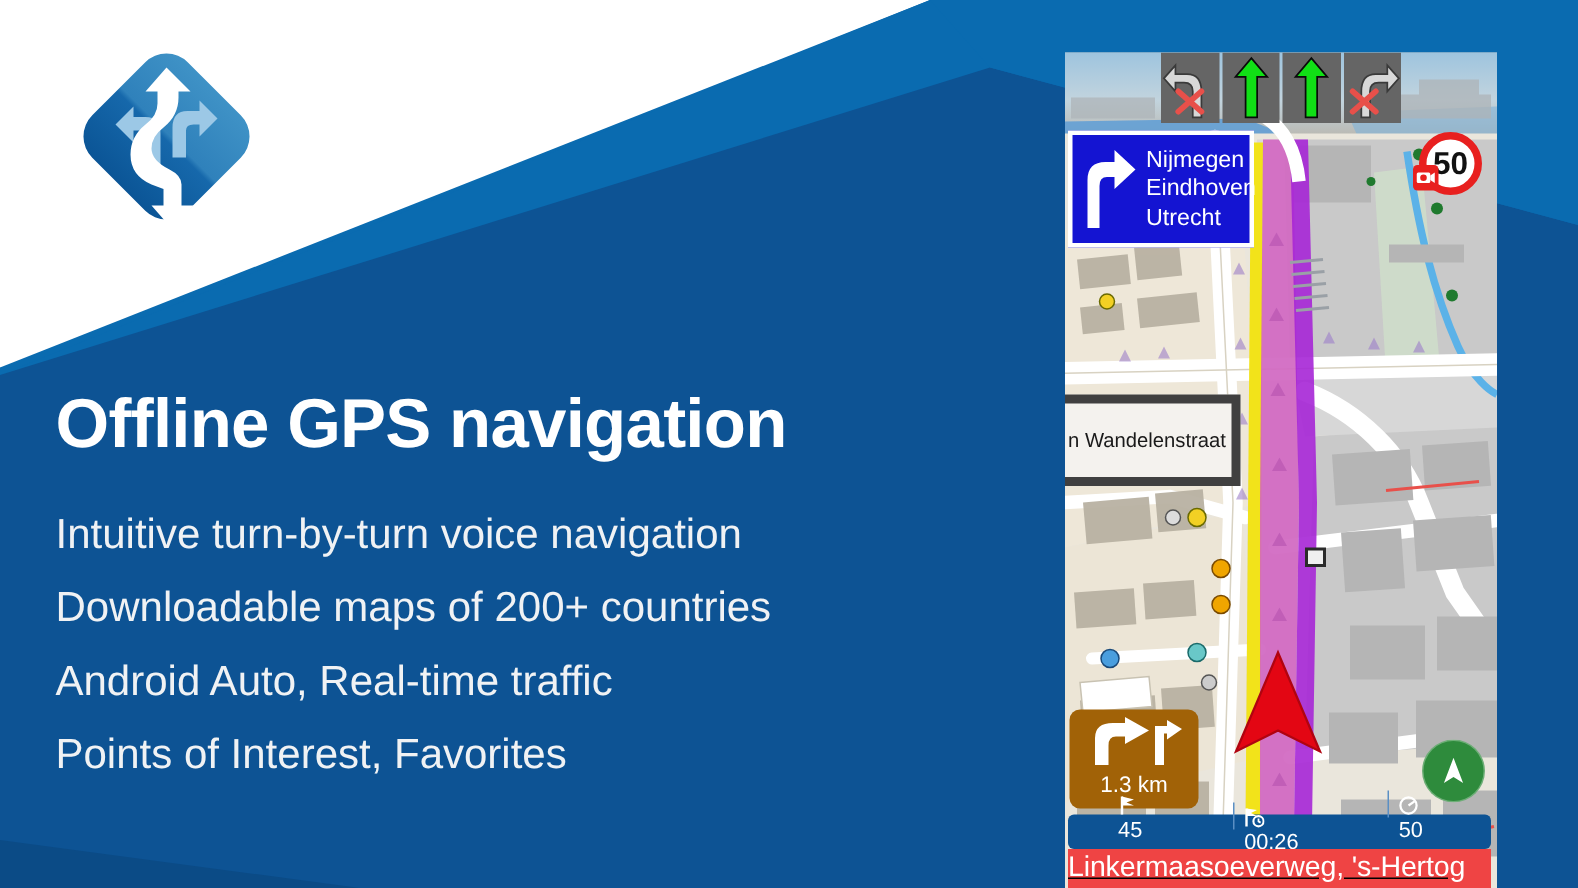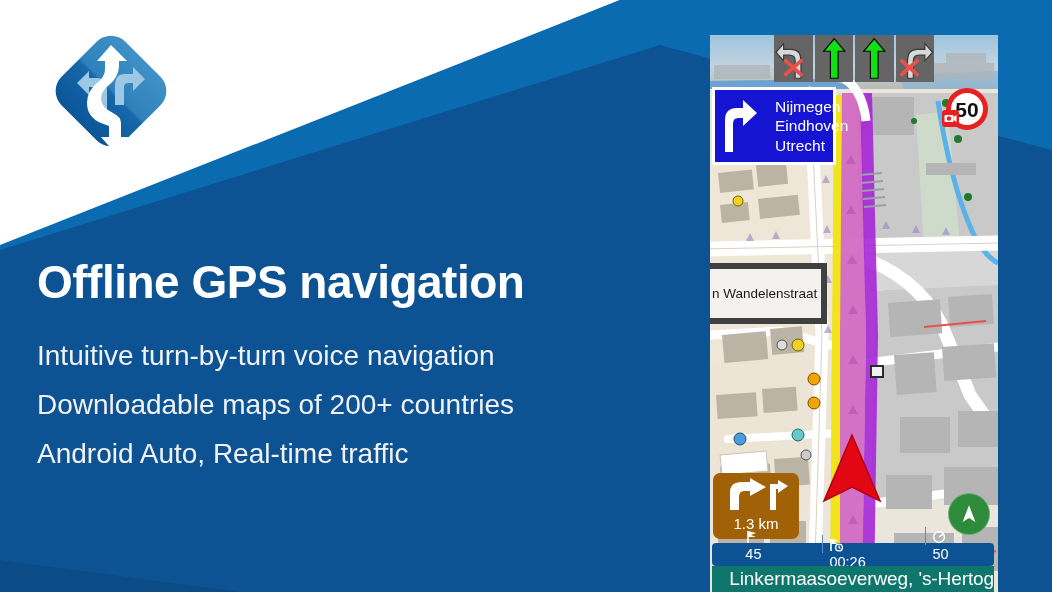--- a/index.html
+++ b/index.html
@@ -44,21 +44,21 @@
   .lane { flex:1; background:#656565; position:relative; }
   .lane svg { position:absolute; inset:0; width:100%; height:100%; }
 
   
   #dir-sign {
     position:absolute; left:2px; top:52px; width:124px; height:78px;
     background:#1414d2; border:3px solid #ffffff; z-index:7;
     display:flex; align-items:center; padding:3px 4px;
   }
   #dir-arrow { width:40px; height:56px; flex:none; }
-  #dir-cities { margin-left:16px; }
+  #dir-cities { margin-left:5px; }
   .city { color:#ffffff; font-size:15.5px; line-height:1.23; white-space:nowrap; }
 
   
   #speed-sign {
     position:absolute; right:10px; top:53px; width:42px; height:42px;
     border-radius:50%; background:#ffffff; border:5px solid #e8201f;
     display:flex; align-items:center; justify-content:center; z-index:7;
   }
   #speed-val { font-size:21px; font-weight:bold; color:#111; line-height:1; }
   #cam-icon {
@@ -104,22 +104,22 @@
   }
   .info-cell + .info-cell::before {
     content:""; position:absolute; left:-1px; top:-3px;
     width:1px; height:18px; background:#5b8fc4;
   }
   .info-unit { font-size:13px; }
   .info-ico { width:14px; height:14px; display:inline-block; }
 
   #street-bar {
     position:absolute; left:2px; right:4px; bottom:0px; height:26px;
-    background:#0f766e; z-index:8;
-    display:flex; align-items:center; justify-content:flex-end;
+    background:#ef4444; z-index:8;
+    display:flex; align-items:center; justify-content:flex-start;text-decoration:underline;
   }
   #street-name {
     color:#ffffff; font-size:19px; white-space:nowrap; letter-spacing:-0.1px;
   }
 </style>
 </head>
 <body>
 
 <div id="bg">
   <svg class="shape" viewBox="0 0 1052 592" preserveAspectRatio="none">
@@ -164,20 +164,21 @@
              Q74 52 74 40 L74 36 L82 36 Z" fill="#ffffff"></path>
   </svg>
 </div>
 
 <div id="copy">
   <div id="headline">Offline GPS navigation</div>
   <div id="bullets">
     <div class="bullet">Intuitive turn-by-turn voice navigation</div>
     <div class="bullet">Downloadable maps of 200+ countries</div>
     <div class="bullet">Android Auto, Real-time traffic</div>
+    <div class="bullet">Points of Interest, Favorites</div>
   </div>
 </div>
 
 <div id="phone">
 
   <svg id="map-canvas" viewBox="0 0 288 557" preserveAspectRatio="none">
     <defs>
       <linearGradient id="sky" x1="0" y1="0" x2="0" y2="1">
         <stop offset="0%" stop-color="#9ec4de"></stop>
         <stop offset="55%" stop-color="#c2d4de"></stop>

